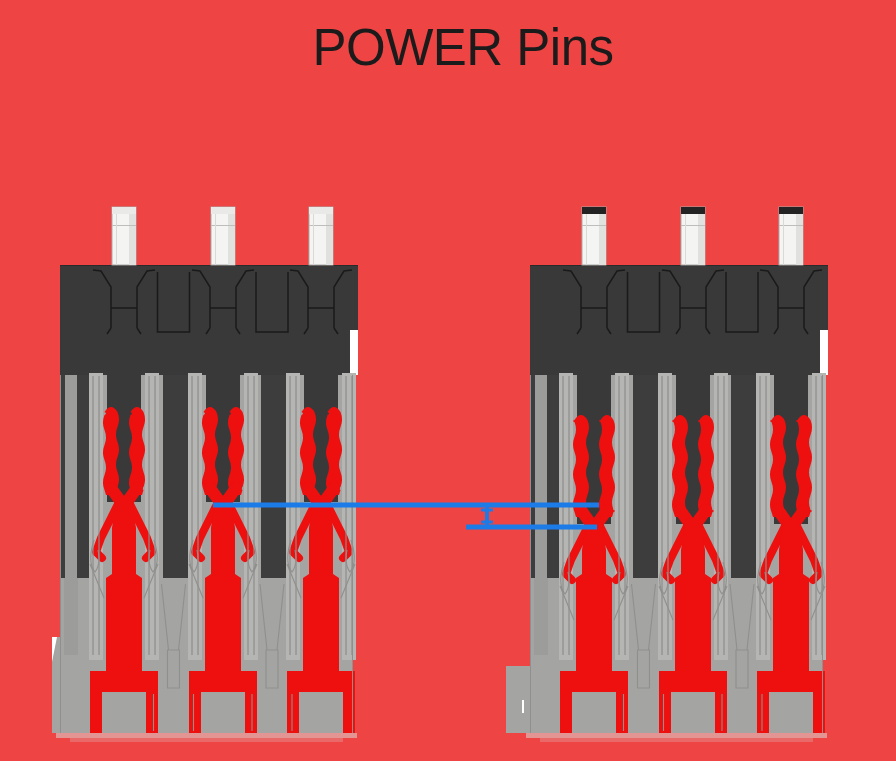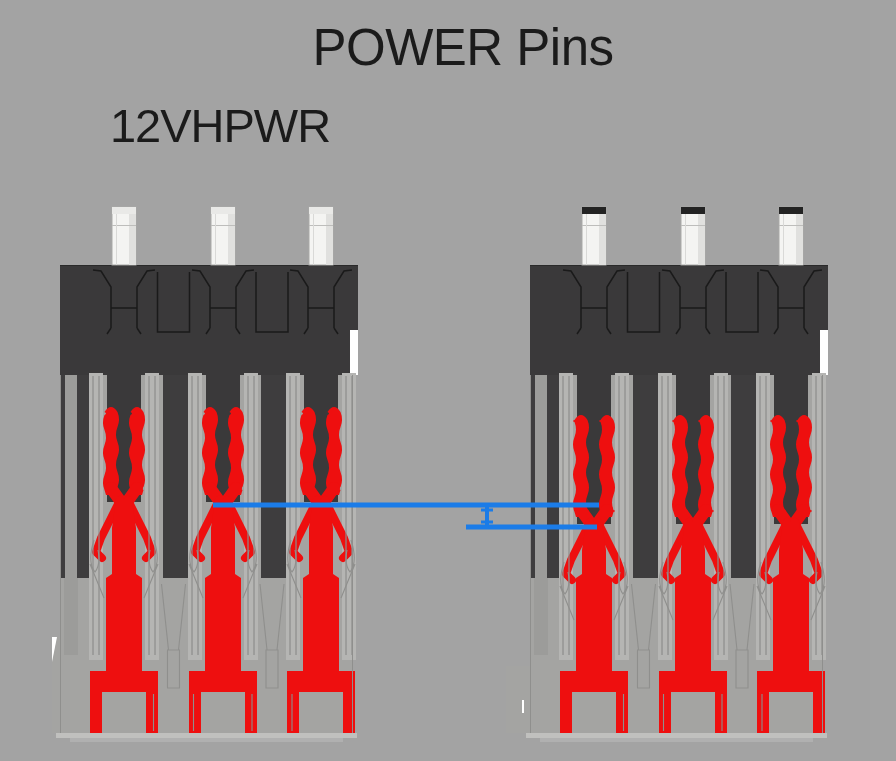--- a/index.html
+++ b/index.html
@@ -1,17 +1,17 @@
 <!DOCTYPE html>
 <html><head>
 <meta charset="utf-8">
 <style>
   html,body{margin:0;padding:0;background:#ffffff;}
   .stage{
-    position:relative;width:896px;height:761px;background:#a3a3a3;
+    position:relative;width:896px;height:761px;background:#ef4444;
     font-family:"Liberation Sans", sans-serif;overflow:hidden;
   }
   .title{
     position:absolute;left:148px;top:20px;width:630px;
     text-align:center;font-size:51px;font-weight:400;color:#1b1b1b;
     letter-spacing:-0.5px;line-height:1.1;white-space:nowrap;
   }
   .sublabel{
     position:absolute;top:100px;width:240px;text-align:center;
     font-size:47px;font-weight:400;color:#1b1b1b;letter-spacing:-1px;
@@ -19,21 +19,20 @@
   }
   .sublabel.left{left:100px;}
   .sublabel.right{left:545px;}
   svg{position:absolute;left:0;top:0;}
 </style>
 </head>
 <body>
 
 <div class="stage">
   <div class="title">POWER Pins</div>
-  <div class="sublabel left">12VHPWR</div>
   <svg id="diagram" width="896" height="761" viewBox="0 0 896 761">
       <g>
         <rect x="60" y="375" width="293" height="358" fill="#a4a4a2"></rect>
         <rect x="52" y="637" width="9" height="96" fill="#a4a4a2"></rect>
         <polygon points="52,637 57,637 52,662" fill="#ffffff"></polygon>
         <rect x="56" y="733" width="301" height="5" fill="#d8d8d6" opacity="0.55"></rect>
         <rect x="70" y="738" width="273" height="4" fill="#d8d8d6" opacity="0.25"></rect>
         <rect x="64" y="375" width="14" height="280" fill="#9c9c9a"></rect>
         <rect x="60" y="265" width="298" height="110" fill="#3a393a"></rect>
         <line x1="60" y1="265.5" x2="358" y2="265.5" stroke="#2a2a2a" stroke-width="1"></line>

